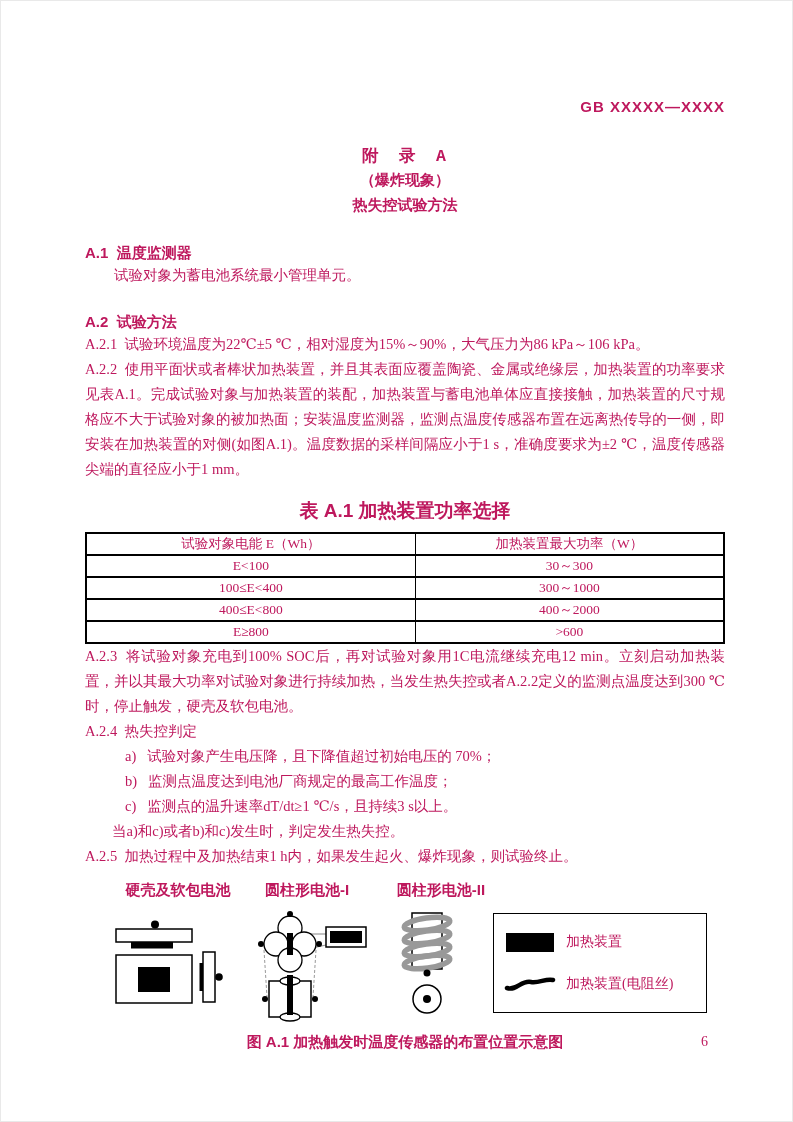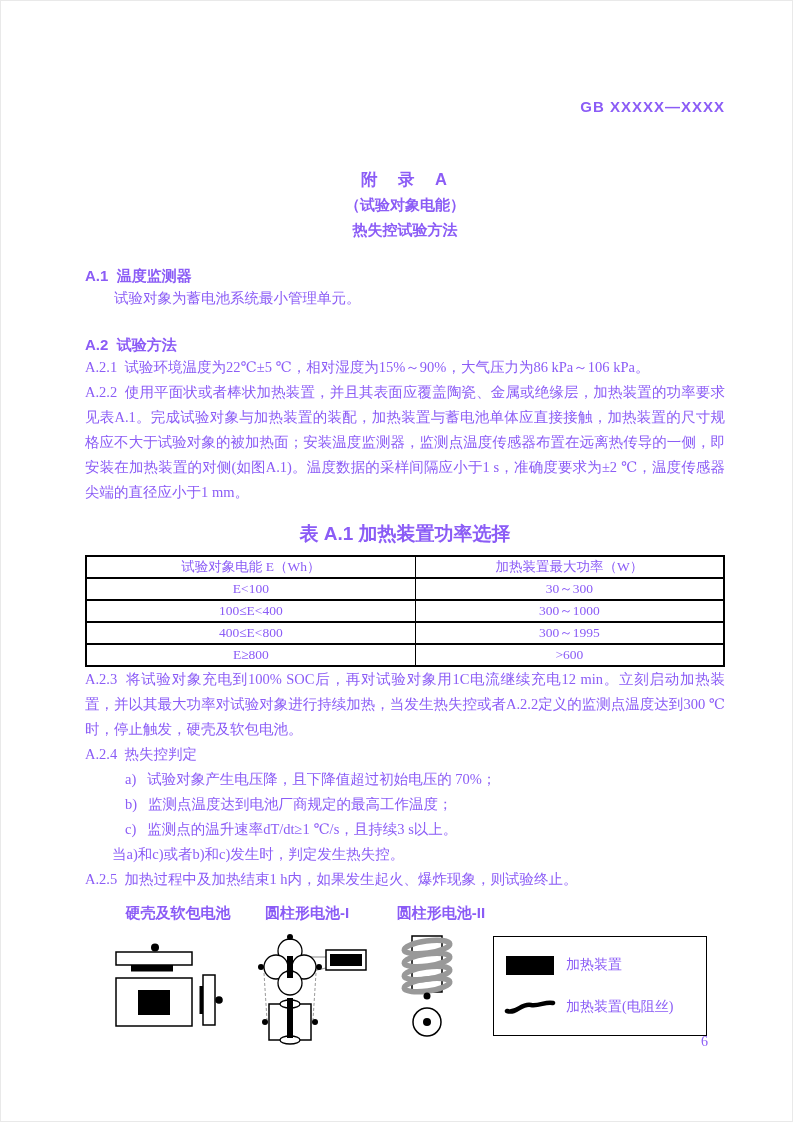--- a/index.html
+++ b/index.html
@@ -2,35 +2,35 @@
 <html><head>
 <meta charset="utf-8">
 <style>
   * { box-sizing: border-box; }
   html,body { margin:0; padding:0; background:#fff; }
   .page {
     position: relative;
     width: 793px;
     height: 1122px;
     background: #fff;
-    color: #8b5cf6;
+    color: #be185d;
     font-family: "Liberation Serif", "DejaVu Serif", serif;
     overflow: hidden;
     box-shadow: inset 0 0 0 1px #e9e9e9;
   }
   .content { padding: 98px 68px 0 85px; }
   .doc-header {
     text-align: right;
     font-family: "Liberation Sans", "DejaVu Sans", sans-serif;
     font-weight: bold;
     font-size: 15px;
     letter-spacing: 1px;
   }
-  .title-block { margin-top: 52px; text-align: center;
-    font-family: Liberation Sans, sans-serif; font-weight: bold; }
+  .title-block { margin-top: 29px; text-align: center;
+    font-family: Liberation Mono, monospace; font-weight: bold; }
   .title-main { font-size: 16.5px; line-height: 25px; letter-spacing: 2px; }
   .title-sub  { font-size: 15px;  line-height: 25px; }
   .h2 {
     font-family: "Liberation Sans", "DejaVu Sans", sans-serif;
     font-weight: bold; font-size: 15px; margin-top: 25px;
     white-space: pre-wrap;
   }
   p.body-par {
     margin: 0; font-size: 14.5px; line-height: 25px;
     text-align: justify; white-space: pre-wrap;
@@ -88,21 +88,21 @@
 </head>
 <body>
 
 <div class="page">
   <div class="content">
 
     <div class="doc-header">GB XXXXX—XXXX</div>
 
     <div class="title-block">
       <div class="title-main">附　录　A</div>
-      <div class="title-sub">（试验对象电能）</div>
+      <div class="title-sub">（爆炸现象）</div>
       <div class="title-sub">热失控试验方法</div>
     </div>
 
     <div class="h2">A.1  温度监测器</div>
     <p class="body-par indent2 mt-lg">试验对象为蓄电池系统最小管理单元。</p>
 
     <div class="h2">A.2  试验方法</div>
     <p class="body-par mt-md">A.2.1  试验环境温度为22℃±5 ℃，相对湿度为15%～90%，大气压力为86 kPa～106 kPa。</p>
     <p class="body-par mt-sm">A.2.2  使用平面状或者棒状加热装置，并且其表面应覆盖陶瓷、金属或绝缘层，加热装置的功率要求见表A.1。完成试验对象与加热装置的装配，加热装置与蓄电池单体应直接接触，加热装置的尺寸规格应不大于试验对象的被加热面；安装温度监测器，监测点温度传感器布置在远离热传导的一侧，即安装在加热装置的对侧(如图A.1)。温度数据的采样间隔应小于1 s，准确度要求为±2 ℃，温度传感器尖端的直径应小于1 mm。</p>
 
@@ -122,21 +122,21 @@
         <tr>
           <td>E&lt;100</td>
           <td>30～300</td>
         </tr>
         <tr>
           <td>100≤E&lt;400</td>
           <td>300～1000</td>
         </tr>
         <tr>
           <td>400≤E&lt;800</td>
-          <td>300～1995</td>
+          <td>400～2000</td>
         </tr>
         <tr>
           <td>E≥800</td>
           <td>&gt;600</td>
         </tr>
       </tbody>
     </table>
 
     <p class="body-par mt-sm">A.2.3  将试验对象充电到100% SOC后，再对试验对象用1C电流继续充电12 min。立刻启动加热装置，并以其最大功率对试验对象进行持续加热，当发生热失控或者A.2.2定义的监测点温度达到300 ℃时，停止触发，硬壳及软包电池。</p>
     <p class="body-par">A.2.4  热失控判定</p>
@@ -209,16 +209,17 @@
           <div class="legend-icon-cell">
             <svg width="52" height="18" viewBox="0 0 52 18">
               <path d="M3,13 C13,16 17,5 27,7 C35,8.5 42,3 49,5" stroke="#000" stroke-width="4.5" fill="none" stroke-linecap="round"></path>
             </svg>
           </div>
           <div class="legend-label">加热装置(电阻丝)</div>
         </div>
       </div>
     </div>
 
+    <div class="fig-caption">图 A.1 加热触发时温度传感器的布置位置示意图</div>
   </div>
 
   <div class="page-number">6</div>
 </div>
 
 </body></html>

